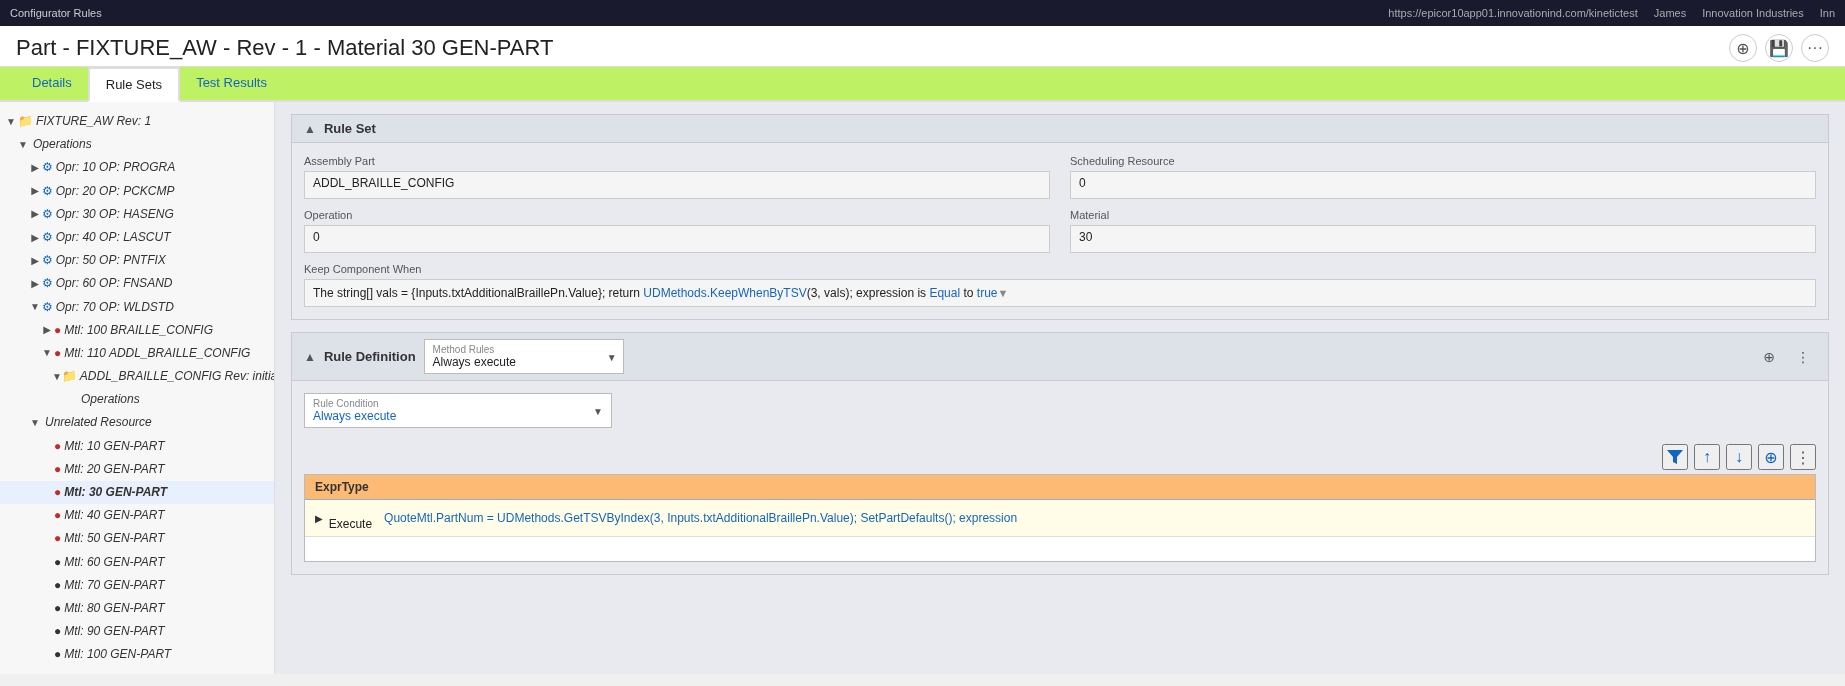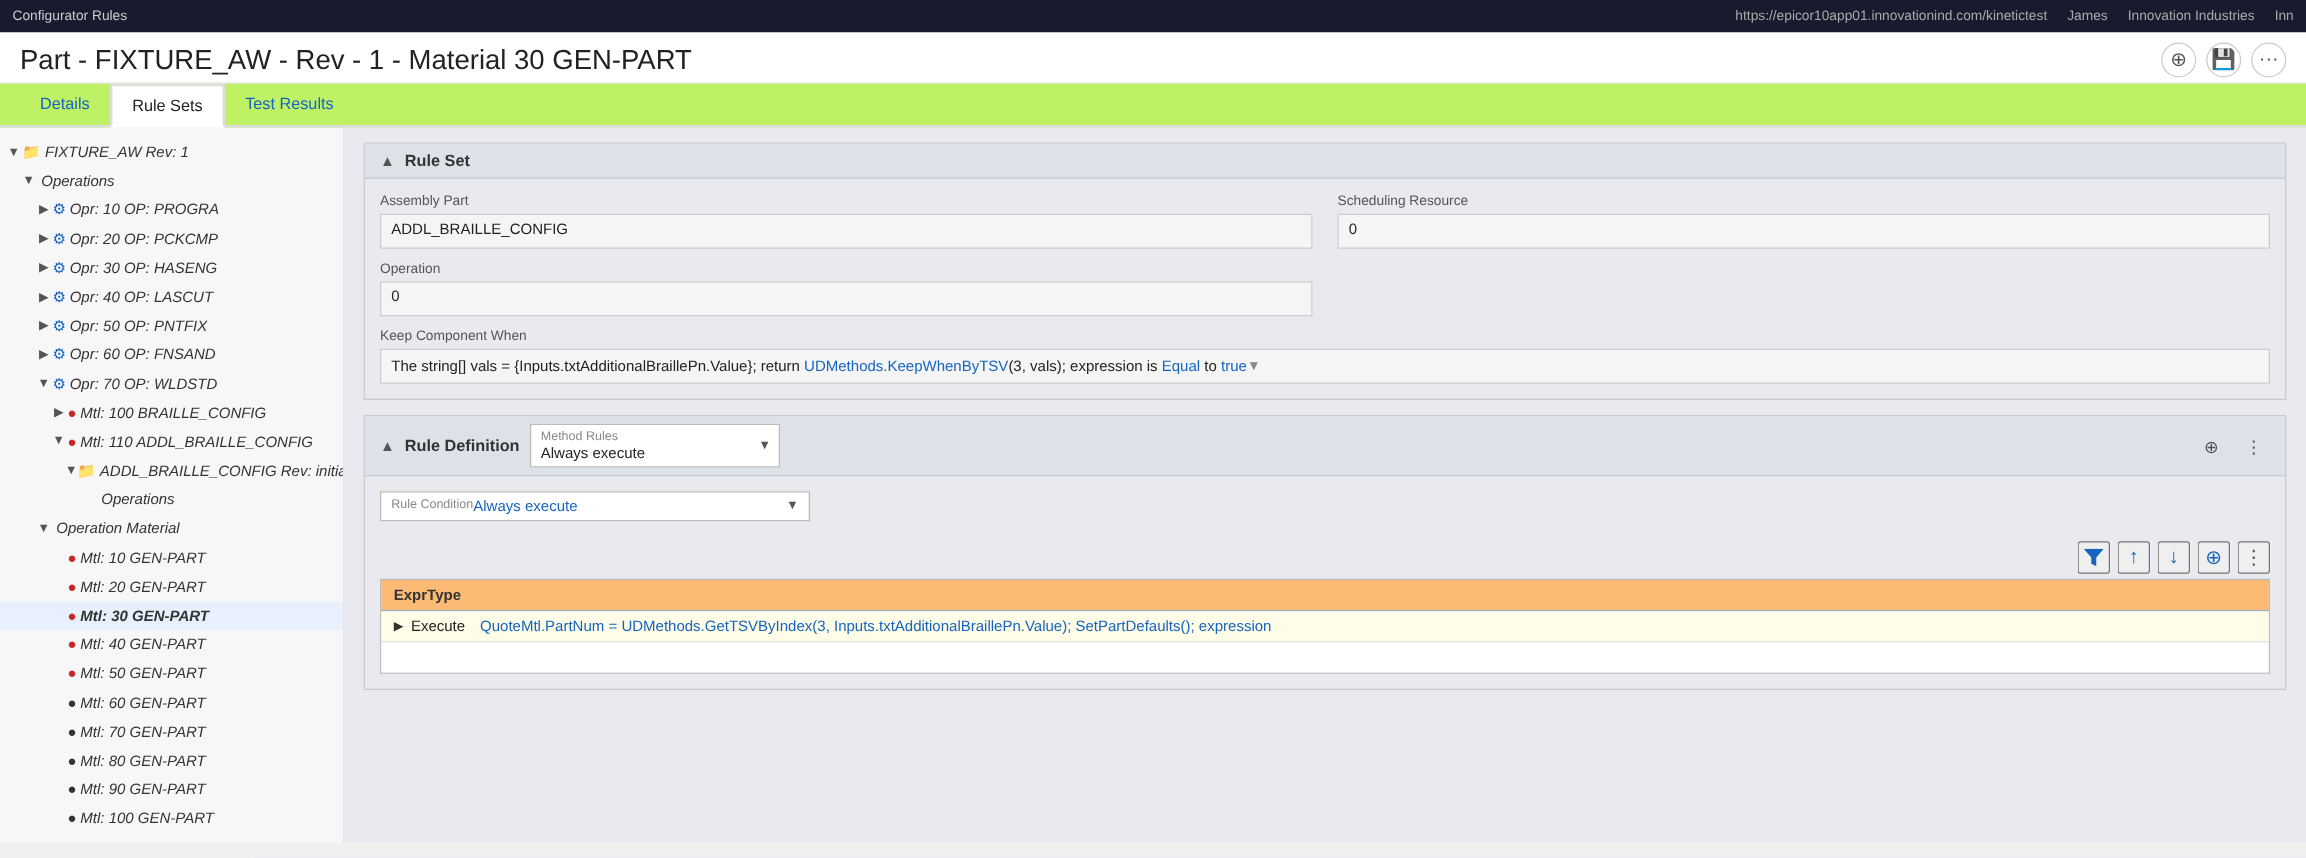--- a/index.html
+++ b/index.html
@@ -199,29 +199,29 @@
     .icon-btn {
       width: 26px; height: 26px;
       display: flex; align-items: center; justify-content: center;
       cursor: pointer; color: #555; font-size: 14px;
       border: none; background: transparent;
     }
 
     .rule-condition-section { padding: 12px; }
     .rule-condition-select {
       display: flex;
-      flex-direction: row;
+      flex-direction: column;
       background: #fff;
       border: 1px solid #bbb;
       padding: 4px 28px 4px 8px;
       font-size: 12px;
       min-width: 280px;
       cursor: pointer;
       position: relative;
-      width: 344px;
+      width: 308px;
     }
     .rule-condition-label { font-size: 10px; color: #888; }
     .rule-condition-value { font-size: 12px; color: #1565c0; }
 
     
     .filter-row {
       display: flex;
       justify-content: flex-end;
       align-items: center;
       gap: 6px;
@@ -247,21 +247,21 @@
     }
     .expr-table-row {
       background: #fffde7;
       padding: 5px 10px;
       font-size: 12px;
       display: flex;
       align-items: center;
       gap: 4px;
       border-bottom: 1px solid #ddd;
     }
-    .expr-execute { color: #222; }
+    .expr-execute { color: #222; margin-top: 12px; }
     .expr-blue { color: #1565c0; }
     .expr-row-arrow { color: #333; font-size: 10px; margin-right: 2px; }
     .expr-table-row-empty {
       background: #fff;
       padding: 5px 10px;
       font-size: 12px;
       min-height: 24px;
     }
 
     
@@ -378,21 +378,21 @@
       <span class="sidebar-label">ADDL_BRAILLE_CONFIG Rev: initial</span>
     </div>
 
     <div class="sidebar-item indent-5">
       <span class="chevron"> </span>
       <span class="sidebar-label">Operations</span>
     </div>
 
     <div class="sidebar-item indent-2">
       <span class="chevron">▼</span>
-      <span class="sidebar-label">Operation Material</span>
+      <span class="sidebar-label">Unrelated Resource</span>
     </div>
 
     <div class="sidebar-item indent-3">
       <span class="chevron"></span>
       <span class="icon-mtl">●</span>
       <span class="sidebar-label">Mtl: 10 GEN-PART</span>
     </div>
 
     <div class="sidebar-item indent-3">
       <span class="chevron"></span>
@@ -463,20 +463,24 @@
             <div class="form-label">Assembly Part</div>
             <div class="form-input">ADDL_BRAILLE_CONFIG</div>
           </div>
           <div class="form-field">
             <div class="form-label">Scheduling Resource</div>
             <div class="form-input">0</div>
           </div>
           <div class="form-field">
             <div class="form-label">Operation</div>
             <div class="form-input">0</div>
+          </div>
+          <div class="form-field">
+            <div class="form-label">Material</div>
+            <div class="form-input">30</div>
           </div>
         </div>
         <div class="keep-component-section">
           <div class="keep-component-label">Keep Component When</div>
           <div class="keep-component-value">
             <span class="keep-component-text">
               The string[] vals = {Inputs.txtAdditionalBraillePn.Value}; return <span class="blue">UDMethods.KeepWhenByTSV</span>(3, vals); expression is <span class="blue">Equal</span> to <span class="blue">true</span>
             </span>
             <span style="color:#888;font-size:11px;">▼</span>
           </div>

